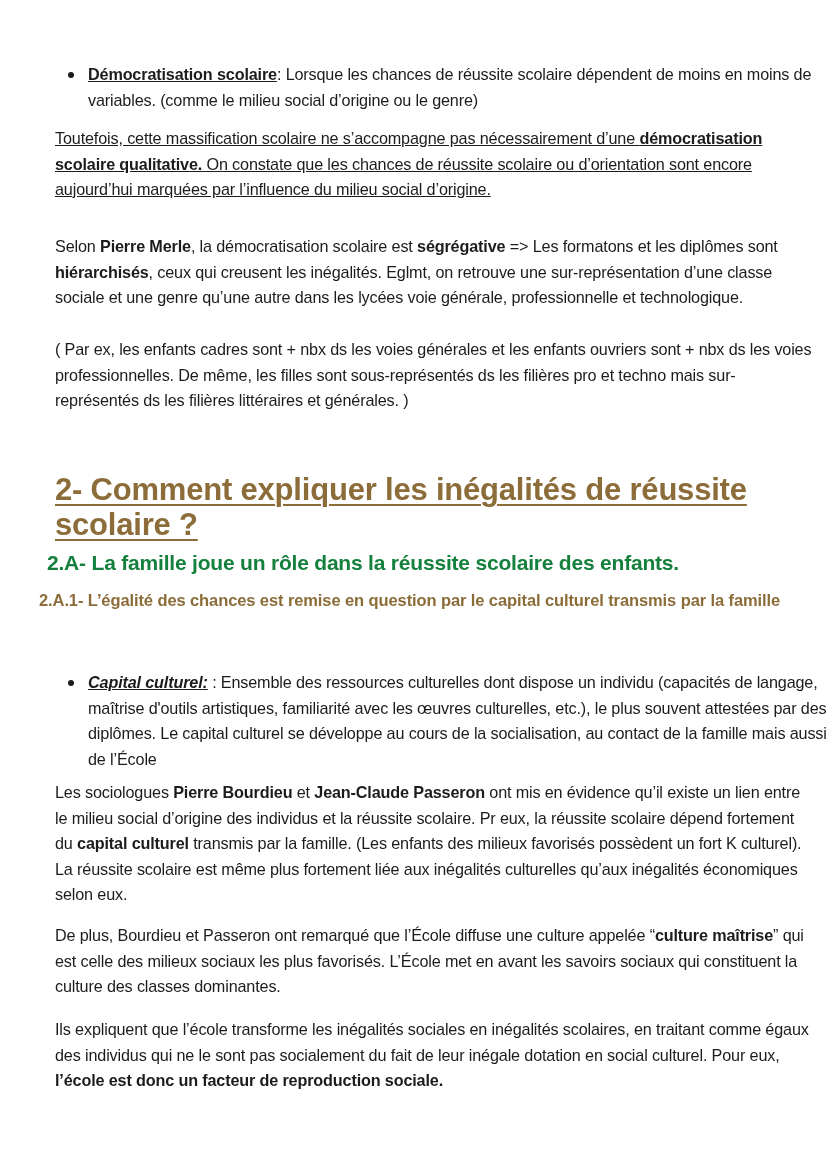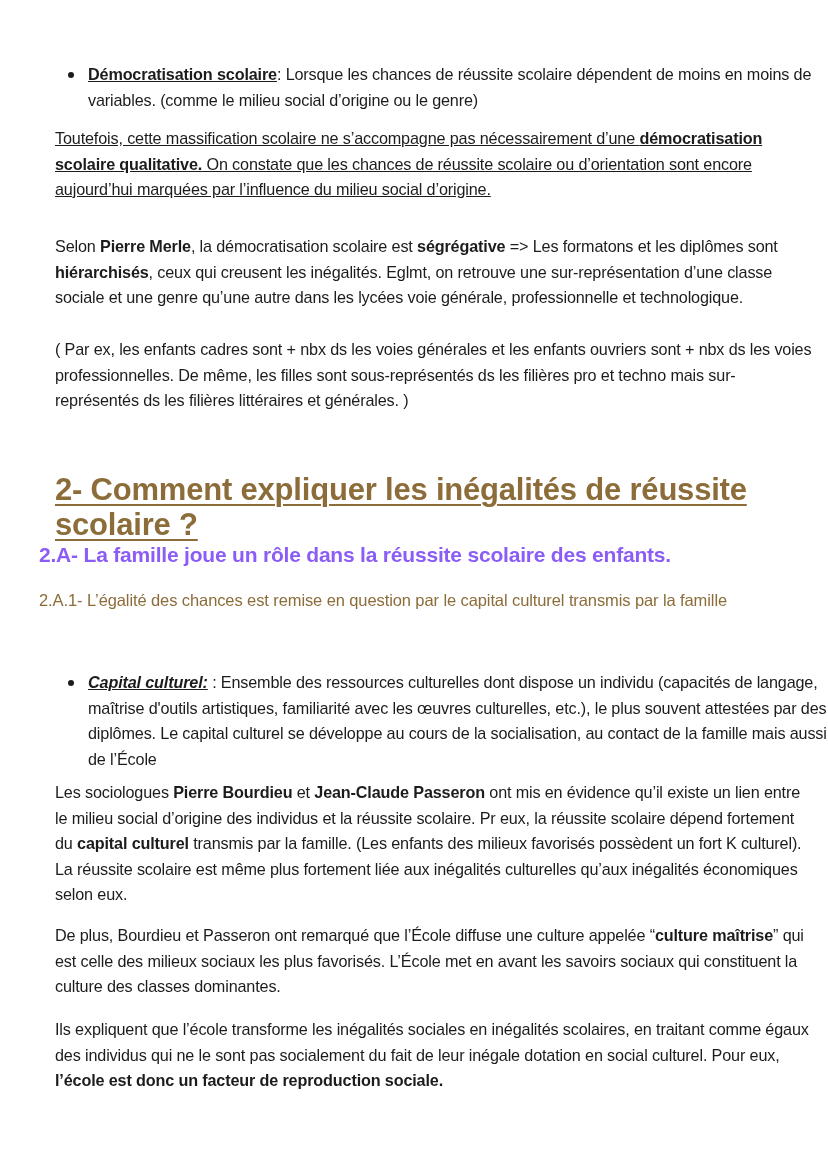--- a/index.html
+++ b/index.html
@@ -16,22 +16,22 @@
     width: 6px; height: 6px; border-radius: 50%; background: #1c1c1c;
   }
   .u { text-decoration: underline; font-weight: bold; }
   .ui { text-decoration: underline; font-weight: bold; font-style: italic; }
   b { font-weight: bold; }
   .h1 {
     font-size: 31px; line-height: 35px; font-weight: bold; color: #8c6d3a;
     text-decoration: underline; text-decoration-thickness: 2px; text-underline-offset: 4px;
     margin: 16px; letter-spacing: -0.2px;
   }
-  .h2 { font-size: 21px; line-height: 26px; font-weight: bold; color: #8b5cf6; margin: 0; letter-spacing: -0.2px; }
-  .h3 { font-size: 16.5px; line-height: 24.5px; font-weight: normal; color: #8c6d3a; margin: 0; letter-spacing: -0.1px; }
+  .h2 { font-size: 21px; line-height: 26px; font-weight: bold; color: #15803d; margin: 8px; letter-spacing: -0.2px; }
+  .h3 { font-size: 16.5px; line-height: 24.5px; font-weight: bold; color: #8c6d3a; margin: 0; letter-spacing: -0.1px; }
 </style>
 </head>
 <body>
 
 <div class="page">
 
   <div class="bullet-row p" style="position:absolute; top:46px; left:39px; width:750px;">
     <span class="dot"></span>
     <span class="u">Démocratisation scolaire</span><span>: Lorsque les chances de réussite scolaire dépendent de moins en moins de variables. (comme le milieu social d’origine ou le genre)</span>
   </div>

